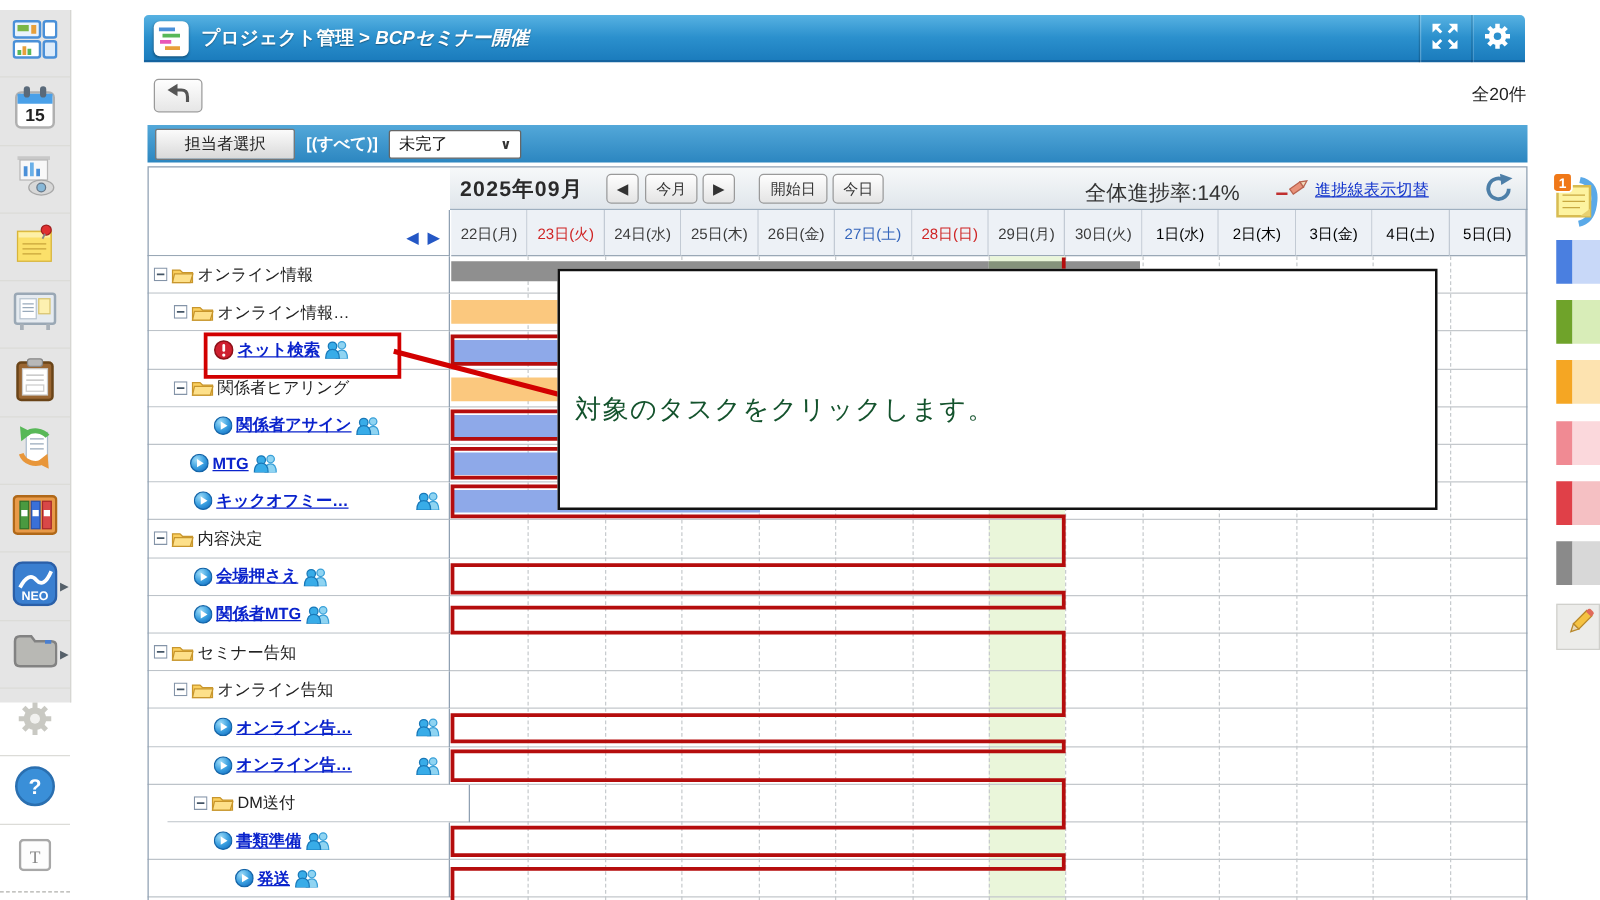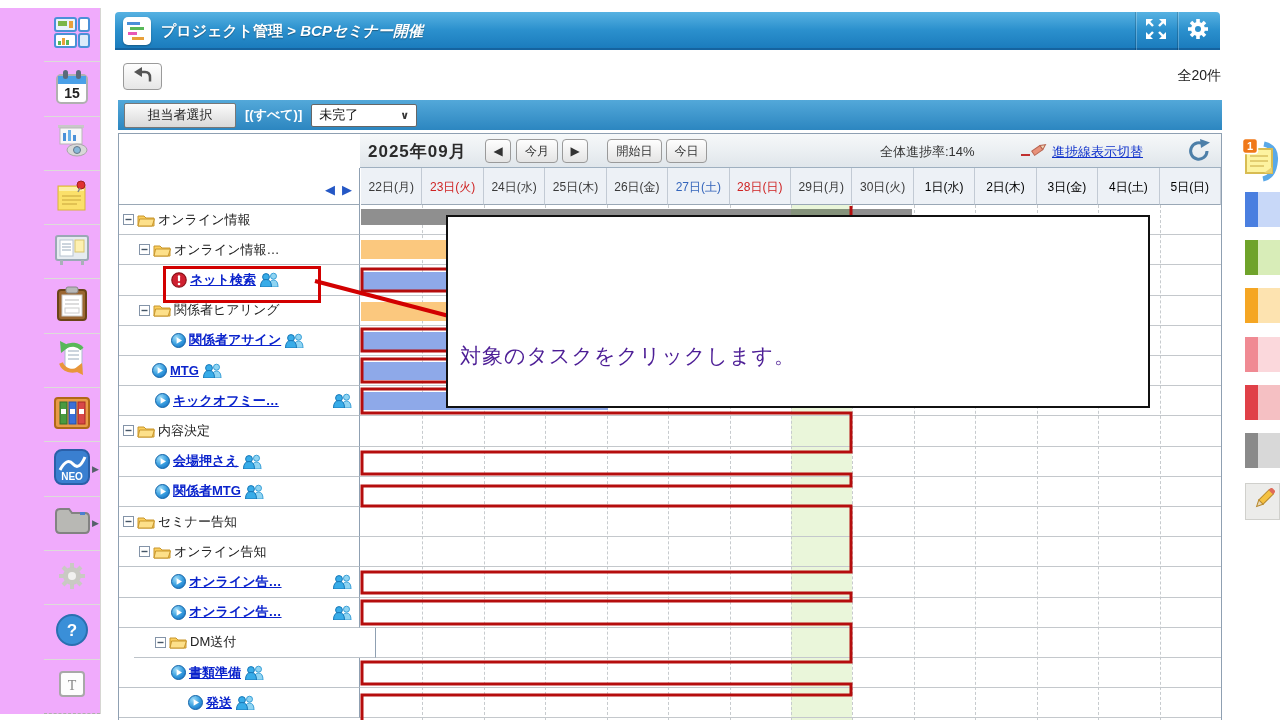--- a/index.html
+++ b/index.html
@@ -1,20 +1,20 @@
 <!DOCTYPE html>
 <html><head>
 <meta charset="utf-8">
 <style>
   html,body{margin:0;padding:0;background:#fff;}
   .screen{position:relative;width:1280px;height:720px;overflow:hidden;background:#fff;
     font-family:"Liberation Sans","DejaVu Sans",sans-serif;-webkit-font-smoothing:antialiased;}
 
   
-  .lsb{position:absolute;left:0;top:8px;width:56px;height:706px;background:#f0abfc;border-right:1px solid #d6d6d2;padding-left:44px;}
+  .lsb{position:absolute;left:0;top:8px;width:56px;height:554px;background:#e5e5e5;border-right:1px solid #d6d6d2;}
   .scell{height:54.3px;border-bottom:1px solid #dcdcd8;display:flex;align-items:center;justify-content:center;position:relative;box-sizing:border-box;cursor:pointer;}
   .scell:last-child{border-bottom:1px dashed #b0b0ac;}
   .flyout{position:absolute;right:1px;top:50%;margin-top:-5px;color:#55606a;font-size:9px;}
 
   
   .hdr{position:absolute;left:115px;top:12px;width:1105px;height:38px;border-radius:4px 4px 0 0;
     background:linear-gradient(#57b2e2,#2b90cd 50%,#1b7cbd);border-bottom:2px solid #15639f;box-sizing:border-box;}
   .hdr-icon{position:absolute;left:8px;top:5px;width:28px;height:28px;background:#fff;border-radius:5px;display:flex;align-items:center;justify-content:center;box-shadow:0 1px 2px rgba(0,0,0,.3);}
   .hdr-title{position:absolute;left:46px;top:0;height:38px;line-height:37px;color:#fff;font-size:15px;font-weight:bold;text-shadow:0 1px 1px rgba(0,0,0,.35);white-space:nowrap;}
   .hdr-title i{font-style:italic;}
@@ -39,21 +39,21 @@
 
   
   .g-h-left{position:absolute;left:118px;top:133px;width:242px;height:35px;box-sizing:border-box;
     background:linear-gradient(#aac2d7,#88a6bf);border-right:1px solid #7f93a6;border-bottom:1px solid #7f93a6;
     color:#fff;font-size:14px;line-height:35px;padding-left:9px;}
   .g-h-right{position:absolute;left:360px;top:133px;width:862px;height:35px;box-sizing:border-box;
     background:linear-gradient(#f7f9fa,#e0e6eb);border-bottom:1px solid #9fb0c0;}
   .month{position:absolute;left:8px;top:7px;font-size:17px;font-weight:bold;color:#2a2a2a;letter-spacing:1px;}
   .mbtn{position:absolute;top:6px;height:24px;border:1px solid #9a9a9a;border-radius:4px;background:linear-gradient(#fefefe,#e4e4e4);
     font-size:12px;color:#333;display:flex;align-items:center;justify-content:center;box-sizing:border-box;cursor:pointer;}
-  .prate{position:absolute;left:520px;top:10px;font-size:13px;color:#333;}
+  .prate{position:absolute;left:508px;top:10px;font-size:17px;color:#333;}
   .ptoggle{position:absolute;left:692px;top:10px;font-size:13px;color:#1133cc;text-decoration:underline;cursor:pointer;}
   .refresh{position:absolute;left:827px;top:6px;cursor:pointer;}
   .pencil-ic{position:absolute;left:660px;top:9px;}
 
   
   .d-left{position:absolute;left:118px;top:168px;width:242px;height:37px;box-sizing:border-box;background:#fff;
     border-right:1px solid #8fa0b2;border-bottom:1px solid #9aa8b6;}
   .pan{position:absolute;bottom:8px;font-size:13px;font-weight:bold;color:#2457c5;cursor:pointer;line-height:1;}
   .pan.prev{right:24px;} .pan.next{right:7px;}
   .date-cell{position:absolute;top:168px;height:37px;box-sizing:border-box;background:#edf1f6;border-right:1px solid #c2cad4;
@@ -70,21 +70,21 @@
   .tlabel{font-size:13px;color:#222;white-space:nowrap;}
   .tlink{font-size:13px;font-weight:bold;color:#0a23cc;text-decoration:underline;white-space:nowrap;cursor:pointer;}
   .ppl{display:inline-flex;flex:none;cursor:pointer;}
   .ppl.far{position:absolute;left:214px;}
   .bar{position:absolute;z-index:4;}
   .overlay-svg{position:absolute;left:0;top:0;z-index:5;pointer-events:none;}
   .ann-svg{position:absolute;left:0;top:0;z-index:6;pointer-events:none;}
   .ann-box{position:absolute;border:3px solid #d20000;z-index:6;pointer-events:none;}
   .frame{position:absolute;left:118px;top:133px;width:1104px;height:588px;border:1px solid #8fa0b2;box-sizing:border-box;z-index:6;pointer-events:none;}
   .callout{position:absolute;left:446px;top:215px;width:704px;height:193px;background:#fff;border:2px solid #111;box-sizing:border-box;z-index:7;}
-  .callout span{position:absolute;left:12px;top:96px;font-size:21px;color:#4c1d95;letter-spacing:1px;margin-top:29px;}
+  .callout span{position:absolute;left:12px;top:96px;font-size:21px;color:#14532d;letter-spacing:1px;}
 
   
   .fusen-note{position:absolute;left:1242px;top:138px;cursor:pointer;}
   .ftab{position:absolute;left:1245px;width:35px;height:35px;cursor:pointer;}
   .ftab .solid{position:absolute;left:0;top:0;width:13px;height:35px;}
   .ftab .pale{position:absolute;left:13px;top:0;width:22px;height:35px;}
   .ftab-pencil{position:absolute;left:1245px;top:483px;width:35px;height:37px;background:#ececea;border:1px solid #d0d0cc;
     display:flex;align-items:center;justify-content:center;cursor:pointer;box-sizing:border-box;}
 </style>
 </head>

